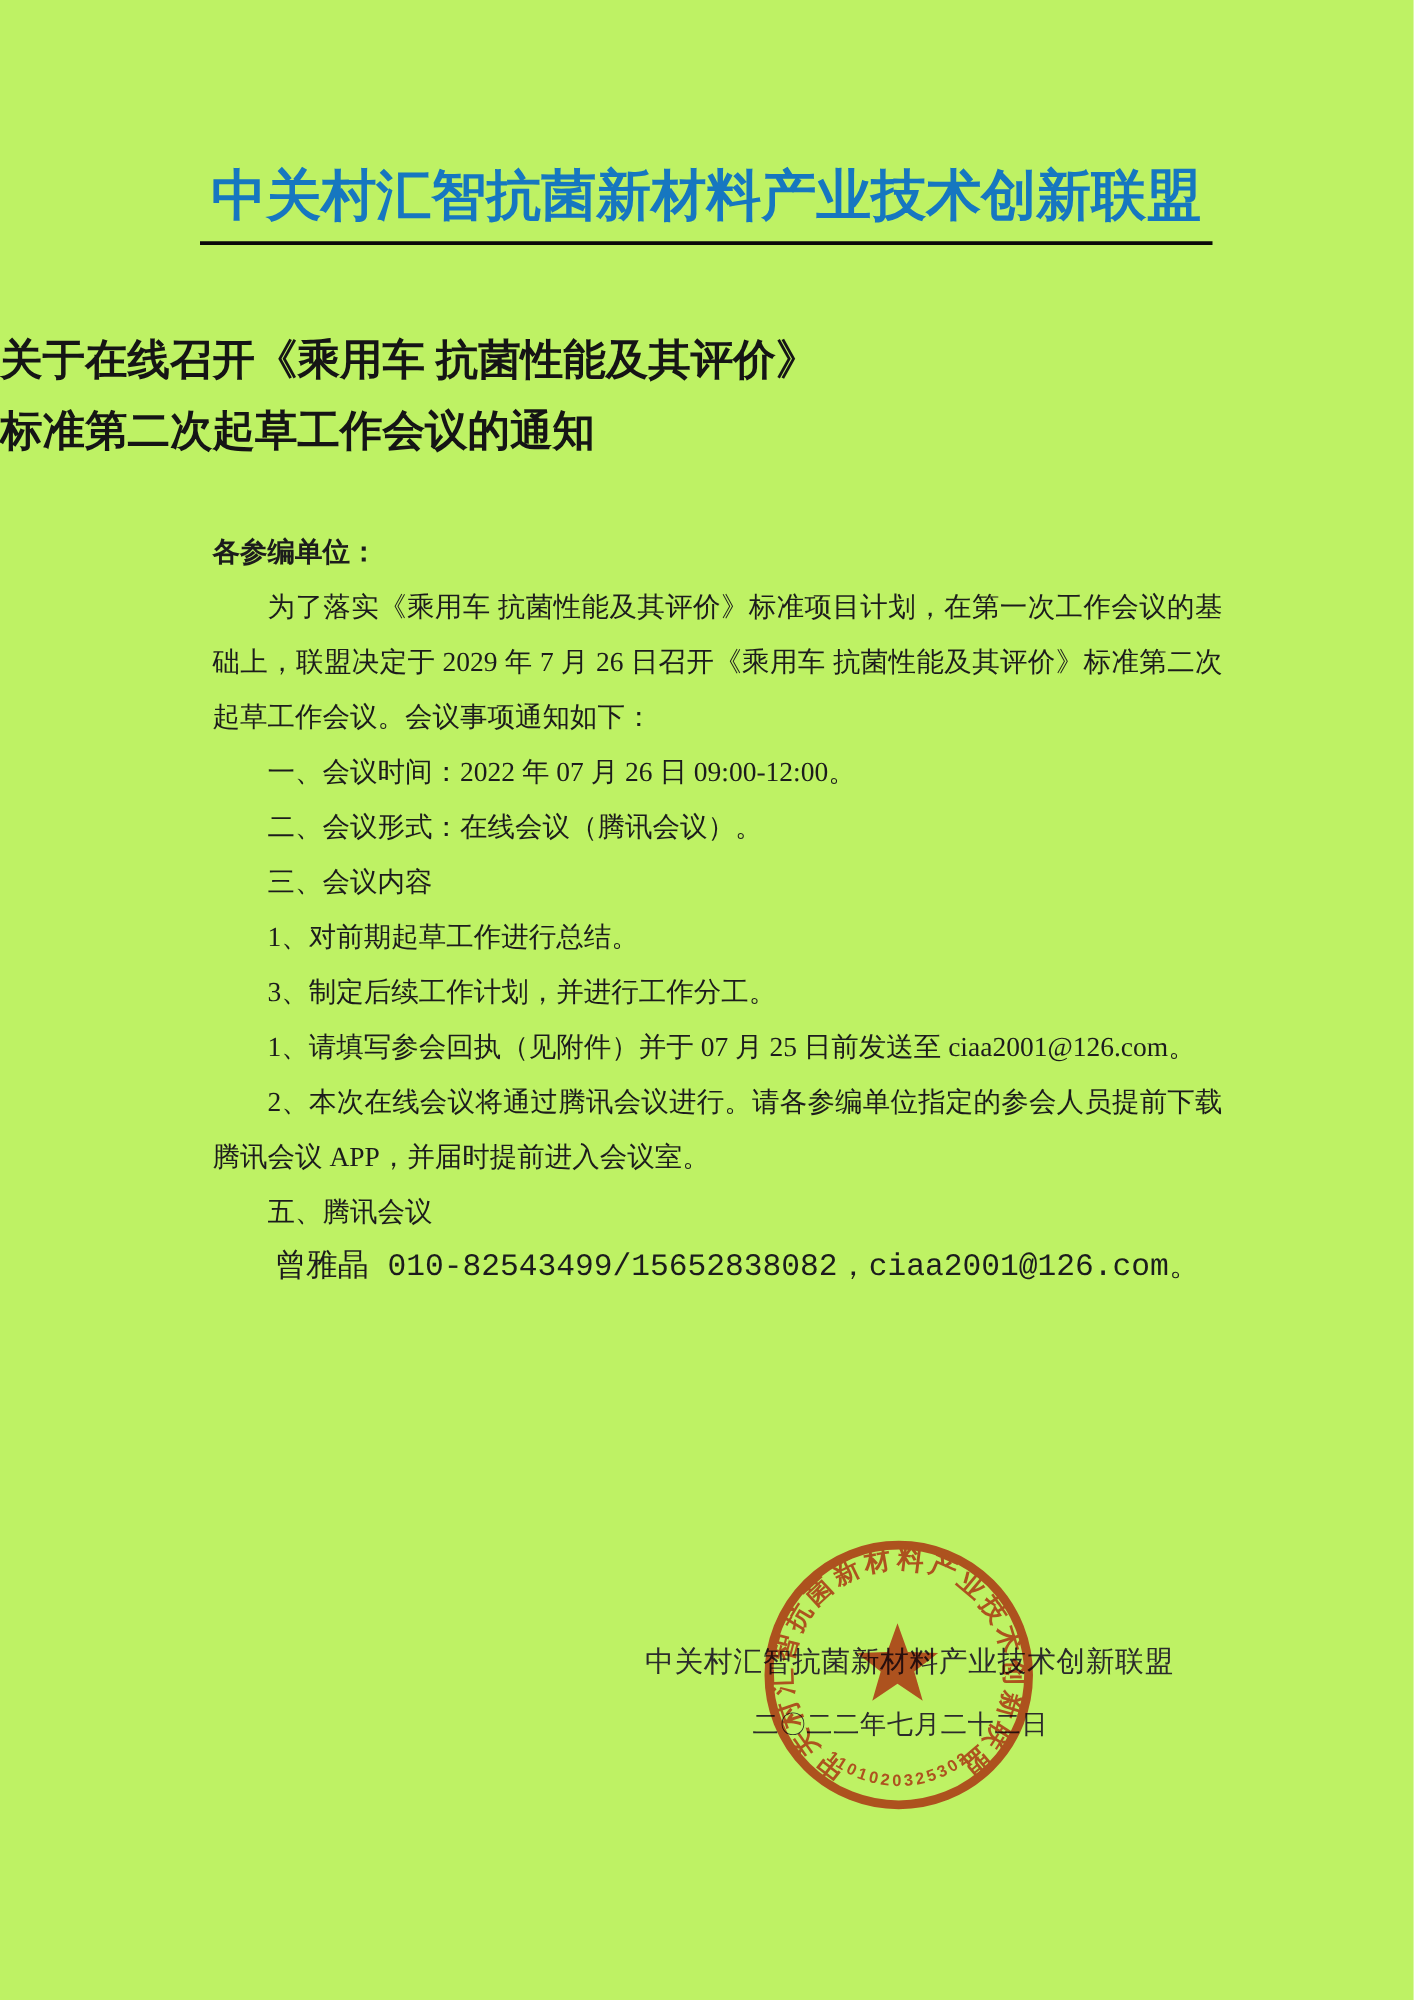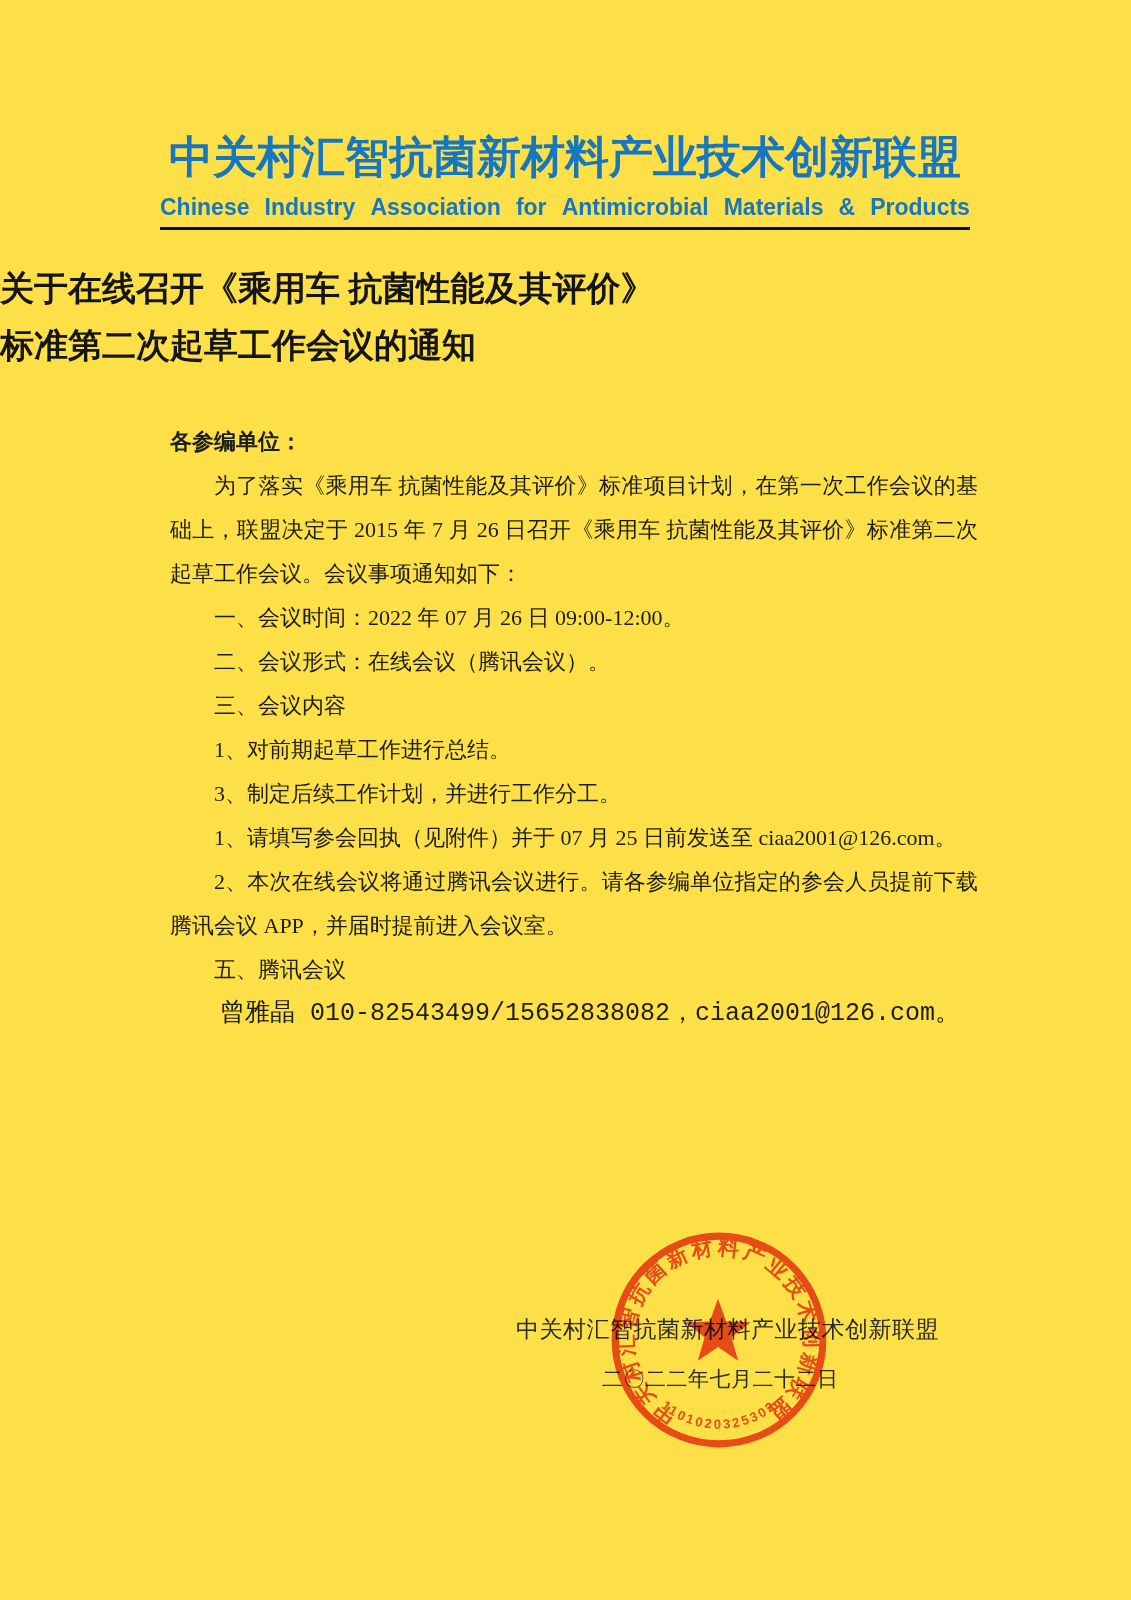--- a/index.html
+++ b/index.html
@@ -1,17 +1,17 @@
 <!DOCTYPE html>
 <html><head>
 <meta charset="utf-8">
 <style>
   html,body{margin:0;padding:0;background:#ffffff;}
   .page{
-    position:relative;width:1131px;height:1600px;background:#fde047;
+    position:relative;width:1131px;height:1600px;background:#bef264;
     overflow:hidden;font-family:"Liberation Serif","DejaVu Serif",serif;color:#1c1c1c;
   }
   
   .letterhead{position:absolute;top:126px;left:160px;width:810px;}
   .org-cn{
     font-family:"Liberation Sans","DejaVu Sans",sans-serif;
     font-size:44px;font-weight:700;color:#1677c0;text-align:center;
     white-space:nowrap;letter-spacing:0px;line-height:62px;
   }
   .org-en{
@@ -52,41 +52,31 @@
   }
   .seal text{fill:#e8473c;}
 </style>
 </head>
 <body>
 
 <div class="page">
 
   <header class="letterhead">
     <div class="org-cn">中关村汇智抗菌新材料产业技术创新联盟</div>
-    <div class="org-en">
-        <span>Chinese</span>
-        <span>Industry</span>
-        <span>Association</span>
-        <span>for</span>
-        <span>Antimicrobial</span>
-        <span>Materials</span>
-        <span>&amp;</span>
-        <span>Products</span>
-      </div>
     <div class="rule"></div>
   </header>
 
   <div class="doc-title">
     <div>关于在线召开《乘用车 抗菌性能及其评价》</div>
     <div>标准第二次起草工作会议的通知</div>
   </div>
 
   <main class="content">
     <p class="salutation">各参编单位：</p>
-    <p class="para">为了落实《乘用车 抗菌性能及其评价》标准项目计划，在第一次工作会议的基础上，联盟决定于 2015 年 7 月 26 日召开《乘用车 抗菌性能及其评价》标准第二次起草工作会议。会议事项通知如下：</p>
+    <p class="para">为了落实《乘用车 抗菌性能及其评价》标准项目计划，在第一次工作会议的基础上，联盟决定于 2029 年 7 月 26 日召开《乘用车 抗菌性能及其评价》标准第二次起草工作会议。会议事项通知如下：</p>
     <p class="para">一、会议时间：2022 年 07 月 26 日 09:00-12:00。</p>
     <p class="para">二、会议形式：在线会议（腾讯会议）。</p>
     <p class="para">三、会议内容</p>
     <p class="para">1、对前期起草工作进行总结。</p>
     <p class="para">3、制定后续工作计划，并进行工作分工。</p>
     <p class="para">1、请填写参会回执（见附件）并于 07 月 25 日前发送至 ciaa2001@126.com。</p>
     <p class="para">2、本次在线会议将通过腾讯会议进行。请各参编单位指定的参会人员提前下载腾讯会议 APP，并届时提前进入会议室。</p>
     <p class="para">五、腾讯会议</p>
     <p class="para contact">曾雅晶 010-82543499/15652838082，ciaa2001@126.com。</p>
   </main>

